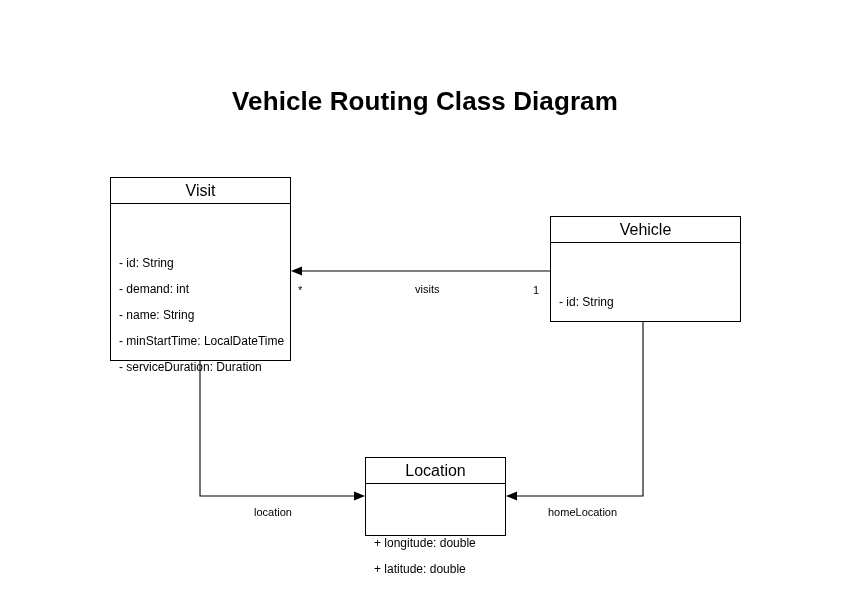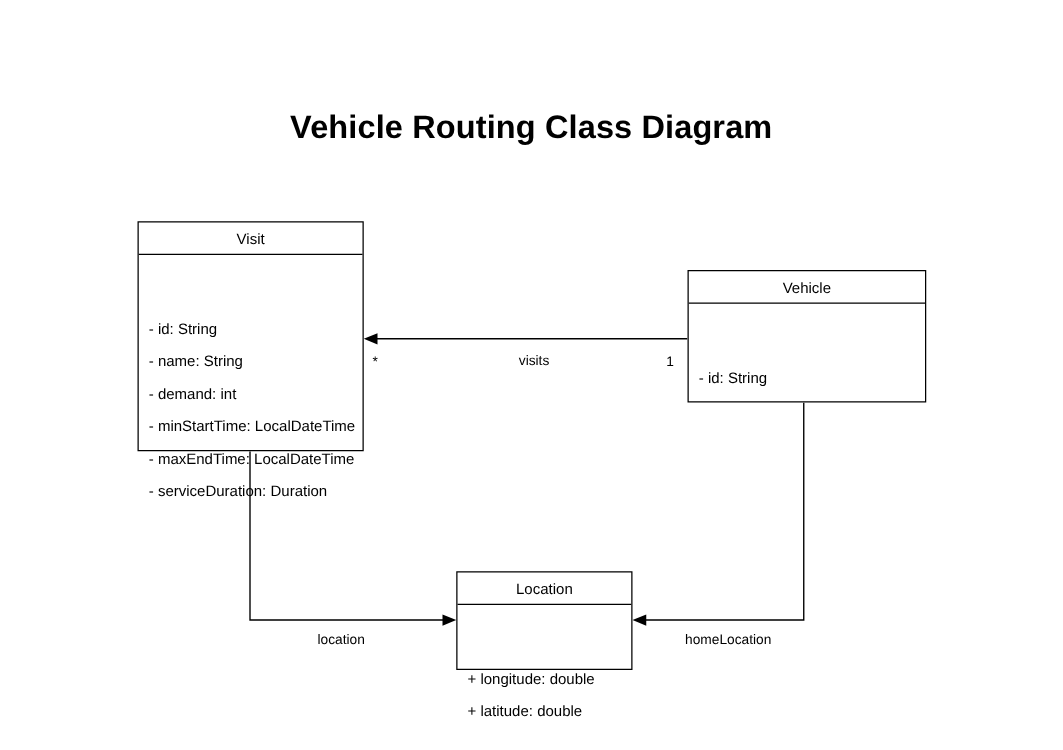--- a/index.html
+++ b/index.html
@@ -44,21 +44,21 @@
     position: absolute;
     box-sizing: border-box;
     border: 1px solid #000000;
     background: #ffffff;
     z-index: 5;
   }
   .uml-class-name {
     box-sizing: border-box;
     border-bottom: 1px solid #000000;
     text-align: center;
-    font-size: 12px;
+    font-size: 16px;
     color: #000000;
     white-space: nowrap;
     overflow: hidden;
   }
   .uml-attrs {
     box-sizing: border-box;
     padding: 0;
     margin-top: 46px;
   }
   .uml-attr {
@@ -195,24 +195,23 @@
   <div class="edge-label" id="label-homelocation">homeLocation</div>
 
   <div class="mult-label" id="mult-visit-end">*</div>
 
   <div class="mult-label" id="mult-vehicle-end">1</div>
 
   <div class="uml-class" id="class-visit">
     <div class="uml-class-name">Visit</div>
     <div class="uml-attrs">
       <div class="uml-attr">- id: String</div>
+      <div class="uml-attr">- demand: int</div>
       <div class="uml-attr">- name: String</div>
-      <div class="uml-attr">- demand: int</div>
       <div class="uml-attr">- minStartTime: LocalDateTime</div>
-      <div class="uml-attr">- maxEndTime: LocalDateTime</div>
       <div class="uml-attr">- serviceDuration: Duration</div>
     </div>
   </div>
 
   <div class="uml-class" id="class-vehicle">
     <div class="uml-class-name">Vehicle</div>
     <div class="uml-attrs">
       <div class="uml-attr">- id: String</div>
     </div>
   </div>

